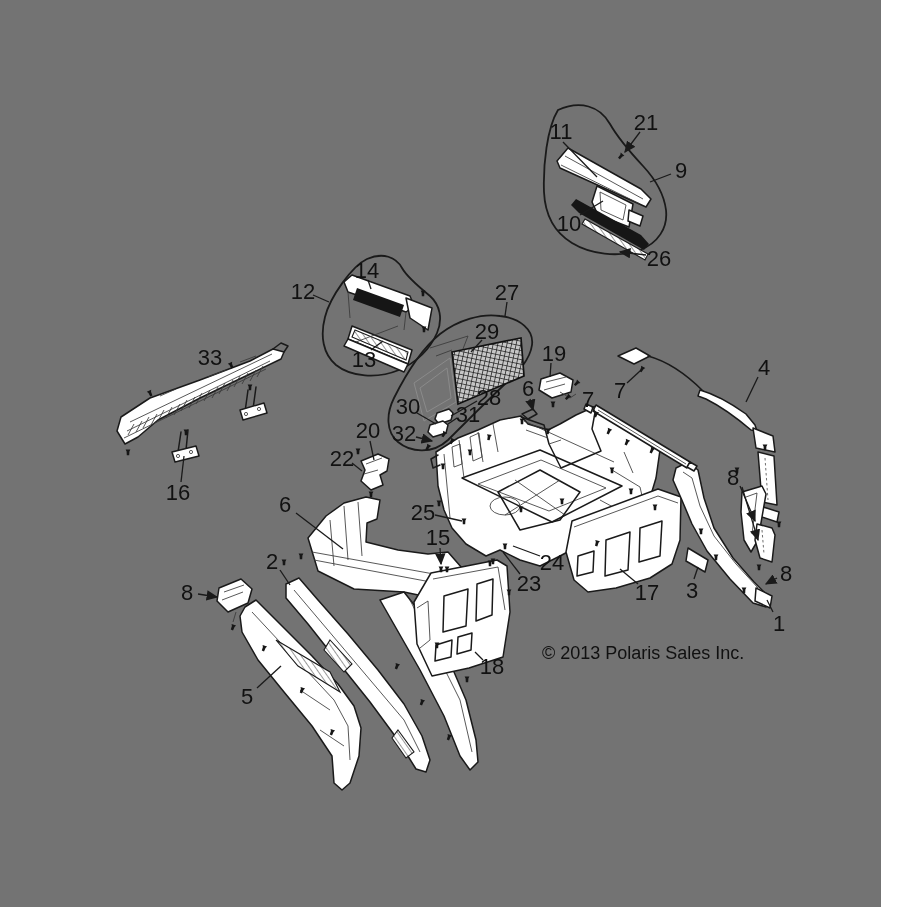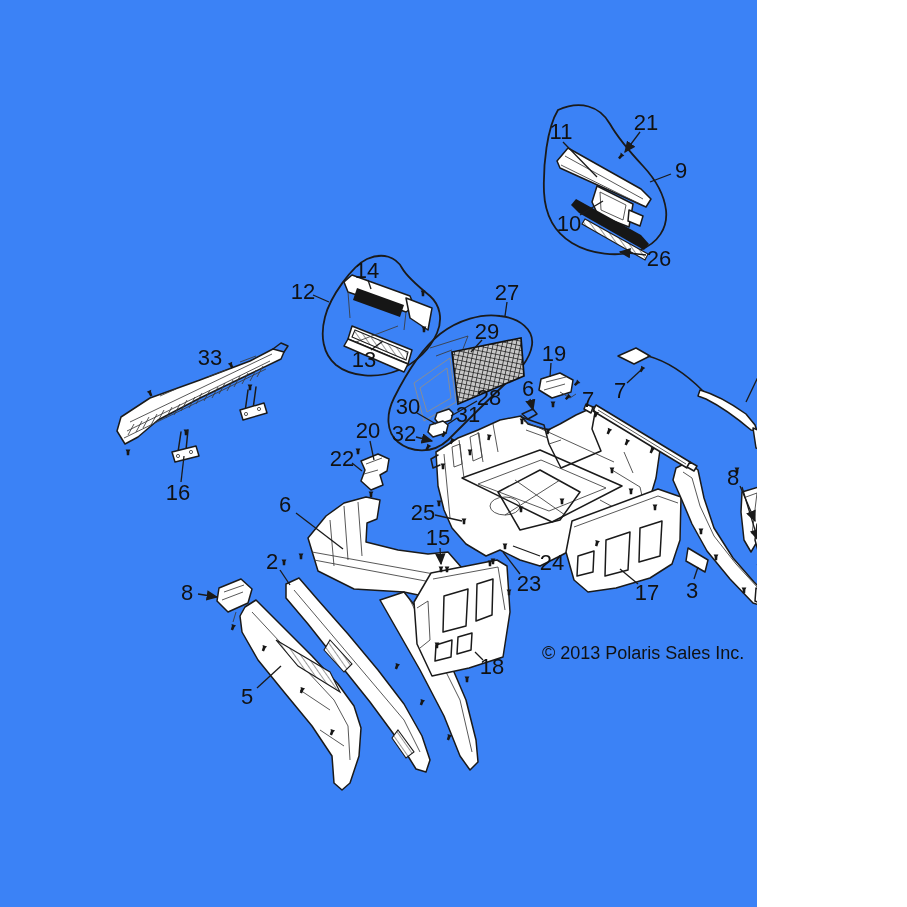--- a/index.html
+++ b/index.html
@@ -1,16 +1,16 @@
 <!DOCTYPE html>
 <html><head>
 <meta charset="utf-8">
 <style>
   html,body{margin:0;padding:0;background:#fff;}
-  .page{position:relative;width:757px;height:907px;background:#3b82f6;overflow:hidden;
+  .page{position:relative;width:881px;height:907px;background:#737373;overflow:hidden;
         font-family:"Liberation Sans","DejaVu Sans",sans-serif;}
   svg{display:block}
   .part{fill:#ffffff;stroke:#1a1a1a;stroke-width:1.5;stroke-linejoin:round;stroke-linecap:round}
   .line{fill:none;stroke:#1a1a1a;stroke-width:1.5;stroke-linejoin:round;stroke-linecap:round}
   .thin{fill:none;stroke:#3a3a3a;stroke-width:.85;stroke-linejoin:round}
   .gray{fill:none;stroke:#8d8d8d;stroke-width:.9}
   .dash{fill:none;stroke:#4a4a4a;stroke-width:.8;stroke-dasharray:2.5 2.5}
   .balloon{fill:none;stroke:#1a1a1a;stroke-width:1.8}
   .dark{fill:#161616;stroke:none}
   .screen{fill:url(#meshPattern);stroke:#111;stroke-width:1.7}

